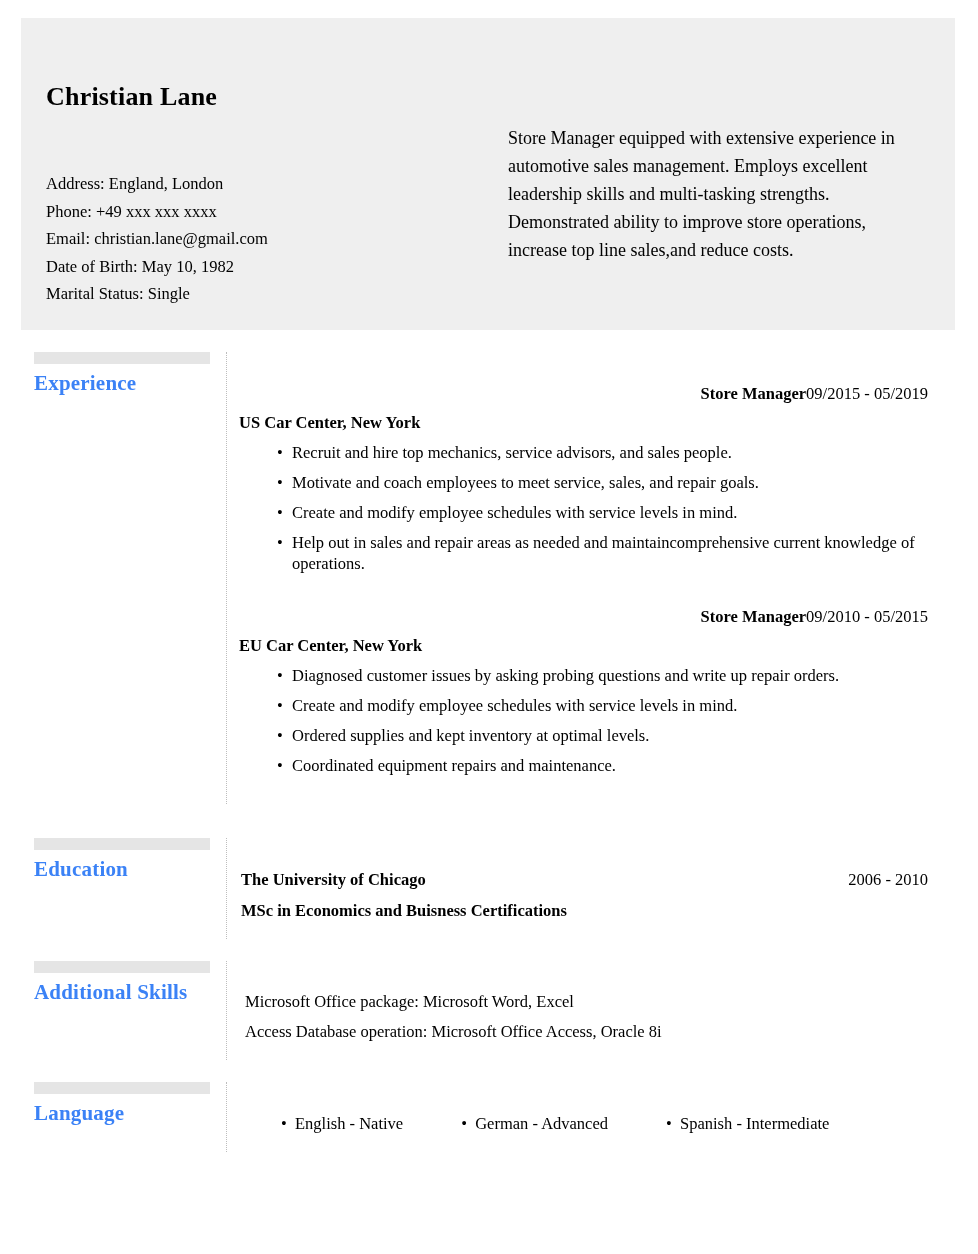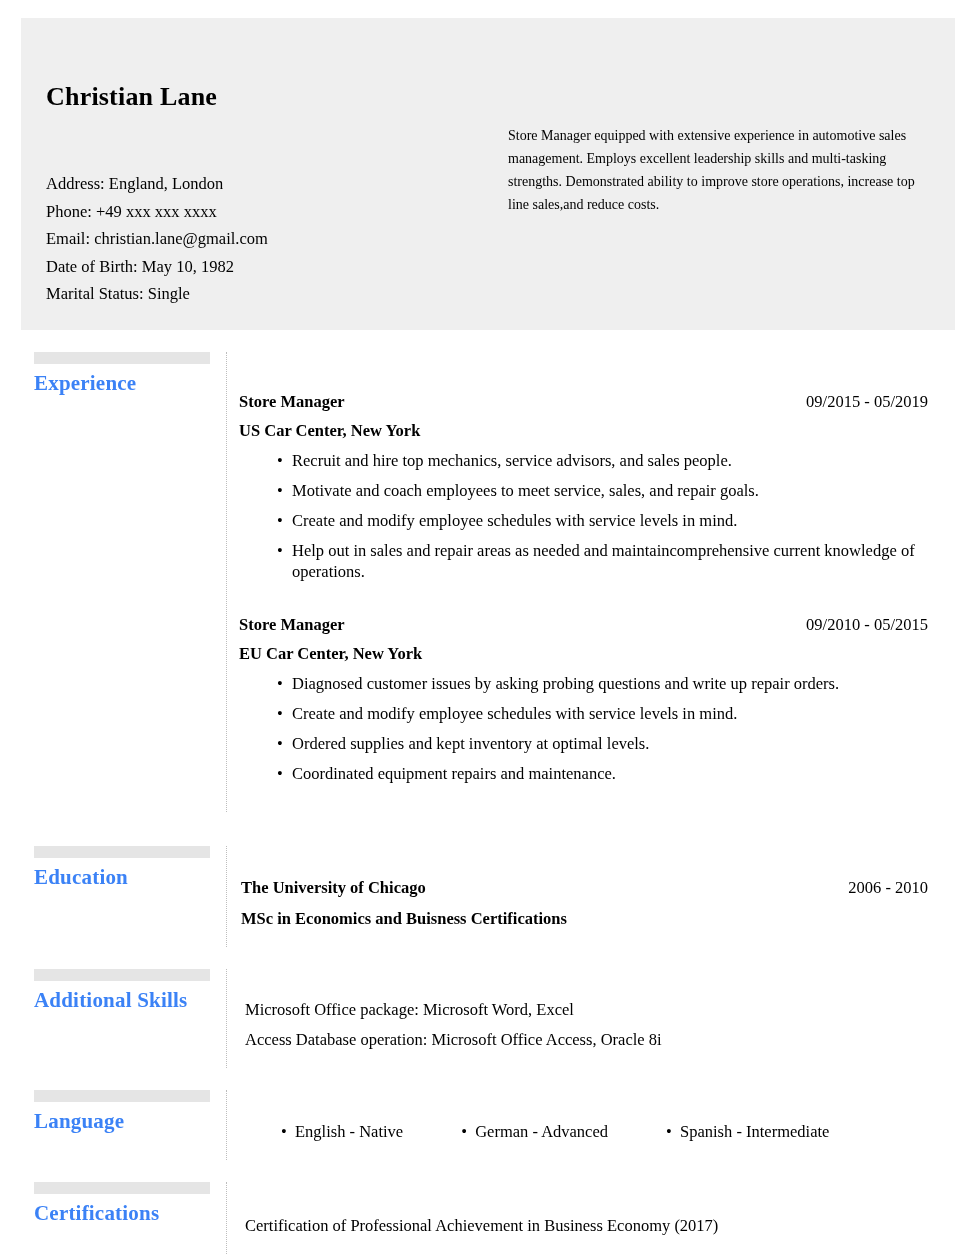--- a/index.html
+++ b/index.html
@@ -53,22 +53,22 @@
     white-space: nowrap;
   }
   .contact-label { }
   .contact-value { }
 
   .summary-block {
     position: absolute;
     left: 487px;
     top: 106px;
     width: 412px;
-    font-size: 14px;
-    line-height: 23px;
+    font-size: 18px;
+    line-height: 28px;
     text-align: left;
   }
 
   
   .sections {
     position: absolute;
     left: 0;
     top: 352px;
     width: 978px;
   }
@@ -113,25 +113,24 @@
 
   
   .job {
     margin-bottom: 0;
   }
   .job + .job {
     margin-top: 33px;
   }
   .job-headline {
     display: flex;
-    justify-content: space-between;
+    justify-content: flex-end;
     align-items: baseline;
     font-size: 16.5px;
     font-weight: bold;
-    margin-top: 8px;
   }
   .job-title { white-space: nowrap; }
   .job-dates {
     font-weight: normal;
     font-size: 16.5px;
     white-space: nowrap;
   }
   .job-company {
     font-size: 16.5px;
     font-weight: bold;
@@ -325,25 +324,14 @@
     </div>
     <div class="section-content-col">
       <div class="lang-row">
         <span class="lang-item">English - Native</span>
         <span class="lang-item">German - Advanced</span>
         <span class="lang-item">Spanish - Intermediate</span>
       </div>
     </div>
   </div>
 
-  <div class="section sec-certs">
-    <div class="section-label-col">
-      <div class="accent-bar"></div>
-      <div class="section-label">Certifications</div>
-    </div>
-    <div class="section-content-col">
-      <div class="line-list">
-        <div class="line-item">Certification of Professional Achievement in Business Economy (2017)</div>
-      </div>
-    </div>
-  </div>
 
 </div>
 
 </body></html>

